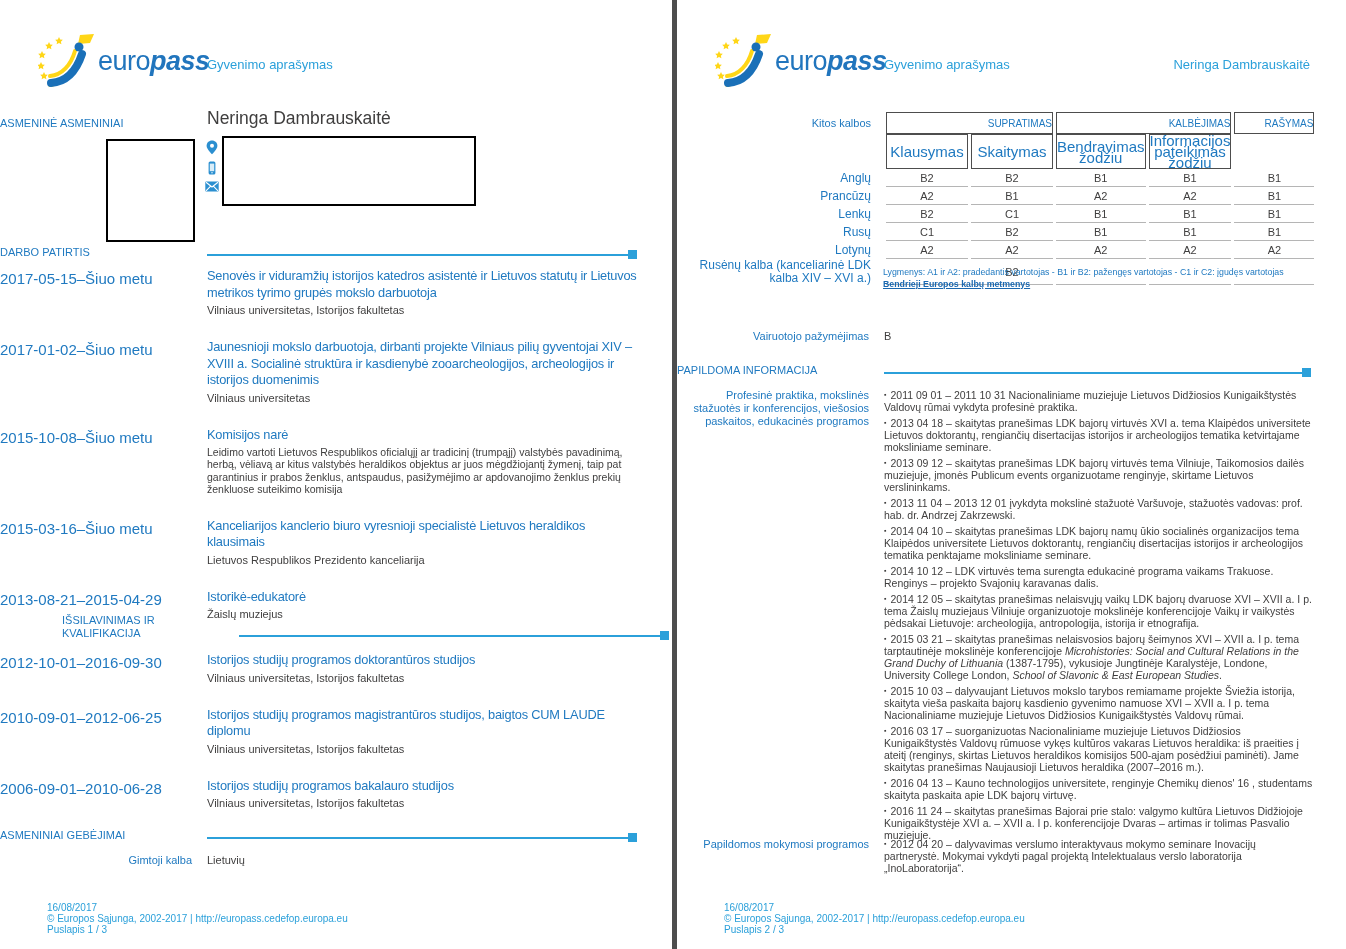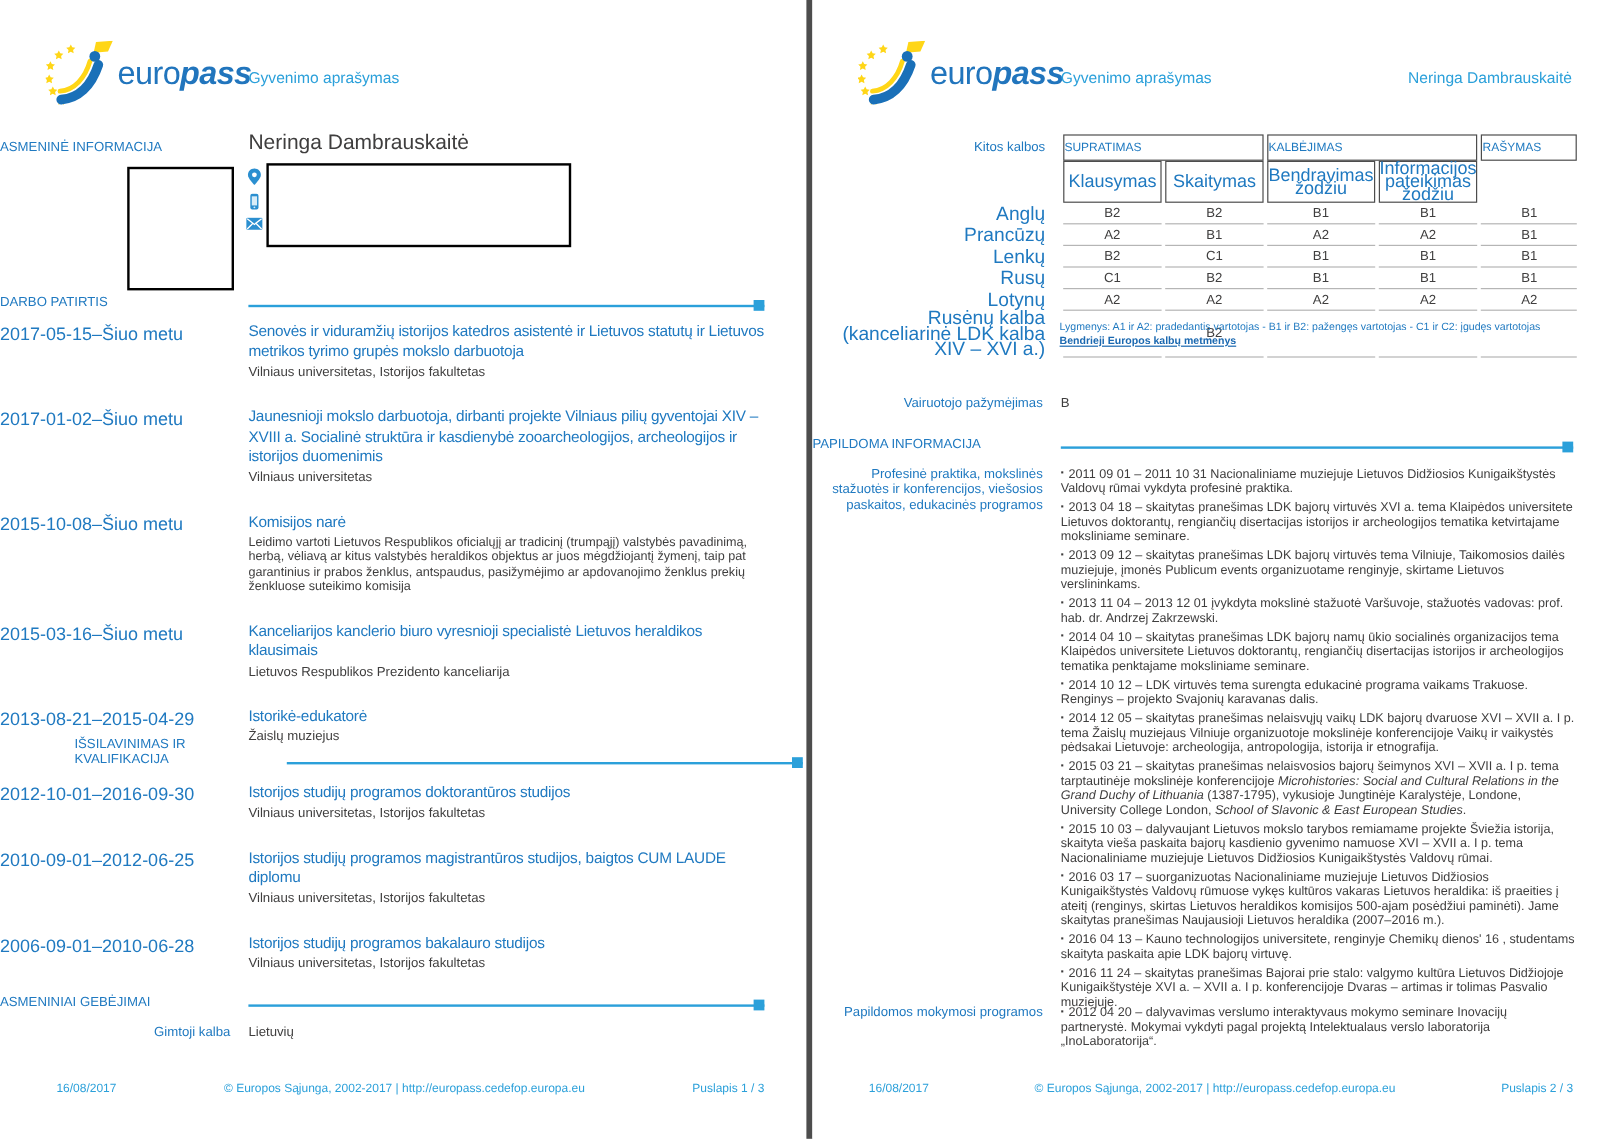--- a/index.html
+++ b/index.html
@@ -56,33 +56,33 @@
   .entry .ebody{margin-left:15px;width:432px;}
   .etitle{font-size:12.8px;line-height:16.5px;color:var(--accent);letter-spacing:-0.2px;}
   .eorg{font-size:11px;line-height:13px;color:var(--ink);margin-top:3px;}
   .edesc{font-size:10.5px;line-height:12.4px;color:var(--ink);margin-top:3px;}
 
   #work-heading{top:246px;} #work-heading .sec-line{top:8px;}
   #edu-heading{top:614px;margin-left:32px;}  #edu-heading .sec-line{top:21px;}
   #skills-heading{top:829px;} #skills-heading .sec-line{top:8px;}
   #native-row{position:absolute;left:0;top:854px;width:100%;}
 
-  .footer{position:absolute;left:47px;right:35px;top:902px;display:flex;justify-content:space-between;font-size:10px;color:var(--light);}
+  .footer{position:absolute;left:47px;right:35px;top:902px;display:flex;justify-content:space-between;font-size:10px;color:var(--light);flex-direction:column;}
 
   
   #lang-table{position:absolute;left:0;top:112px;border-collapse:separate;border-spacing:3px 0;table-layout:fixed;}
   #lang-table col.c-label{width:203px;}
   #lang-table col.c-lvl{width:82px;}
   #lang-table col.c-last{width:80px;}
   #lang-table th,#lang-table td{padding:0;font-weight:normal;}
   #lang-table .corner{text-align:right;padding-right:12px;font-size:11px;color:var(--accent);border:none;}
-  #lang-table th.grp{border:1px solid var(--hdrline);font-size:10px;color:var(--accent);height:20px;text-align:left;}
+  #lang-table th.grp{border:1px solid var(--hdrline);font-size:10px;color:var(--accent);height:20px;text-align:right;}
   #lang-table th.sub{border:1px solid var(--hdrline);font-size:15px;color:var(--accent);height:25px;text-align:center;line-height:11px;}
   #lang-table th.sub-empty{border:none;}
-  #lang-table td.lang-label{text-align:right;padding-right:12px;font-size:16px;line-height:13px;color:var(--accent);border:none;}
+  #lang-table td.lang-label{text-align:right;padding-right:12px;font-size:12px;line-height:13px;color:var(--accent);border:none;}
   #lang-table td.lang-level{text-align:center;font-size:11px;color:var(--ink);height:17px;border-bottom:1px solid var(--rowline);}
   .levels-note{position:absolute;left:206px;top:267px;font-size:8.8px;color:var(--accent);white-space:nowrap;}
   .cefr-link{position:absolute;left:206px;top:279px;font-size:8.8px;font-weight:bold;color:#1a68b0;text-decoration:underline;text-align:right;}
   #driving-row{position:absolute;left:0;top:330px;width:100%;}
   #additional-heading{top:364px;} #additional-heading .sec-line{top:8px;}
   .info-row{position:absolute;left:0;width:100%;}
   #info-row-1{top:389px;}
   #info-row-2{top:838px;}
   .bullet-item{margin:0 0 4px 0;font-size:10.5px;line-height:12px;color:var(--ink);}
   .bmark{font-size:7px;vertical-align:2px;margin-right:4px;}
@@ -106,21 +106,21 @@
       </g>
       <path d="M13 49 C27 48 38 38 44 20" fill="none" stroke="#1a70b8" stroke-width="8" stroke-linecap="round"></path>
       <path d="M12 42 C24 41 33 31 37 17" fill="none" stroke="#ffd617" stroke-width="4" stroke-linecap="round"></path>
       <circle cx="41" cy="13" r="4.5" fill="#1a70b8"></circle>
     </svg>
     <span class="logo-text"><span>euro</span><b>pass</b></span>
   </div>
   <div class="doc-title">Gyvenimo aprašymas</div>
 
   <div id="personal">
-    <div class="sec-label">ASMENINĖ INFORMACIJA</div>
+    <div class="sec-label">ASMENINĖ ASMENINIAI</div>
     <div class="person-name">Neringa Dambrauskaitė</div>
     <div class="photo-box"></div>
     <div class="contact-box"></div>
     <div class="contact-icons">
       <svg width="14" height="15" viewBox="0 0 14 15">
         <path d="M7 0.5 C3.8 0.5 1.6 2.9 1.6 5.9 C1.6 8.8 7 14.2 7 14.2 C7 14.2 12.4 8.8 12.4 5.9 C12.4 2.9 10.2 0.5 7 0.5 Z" fill="#2b8fd0"></path>
         <circle cx="7" cy="5.7" r="2" fill="#fff"></circle>
       </svg>
       <svg width="14" height="14" viewBox="0 0 14 14">
         <rect x="3.6" y="0.5" width="6.8" height="13" rx="1.6" fill="#2b8fd0"></rect>

